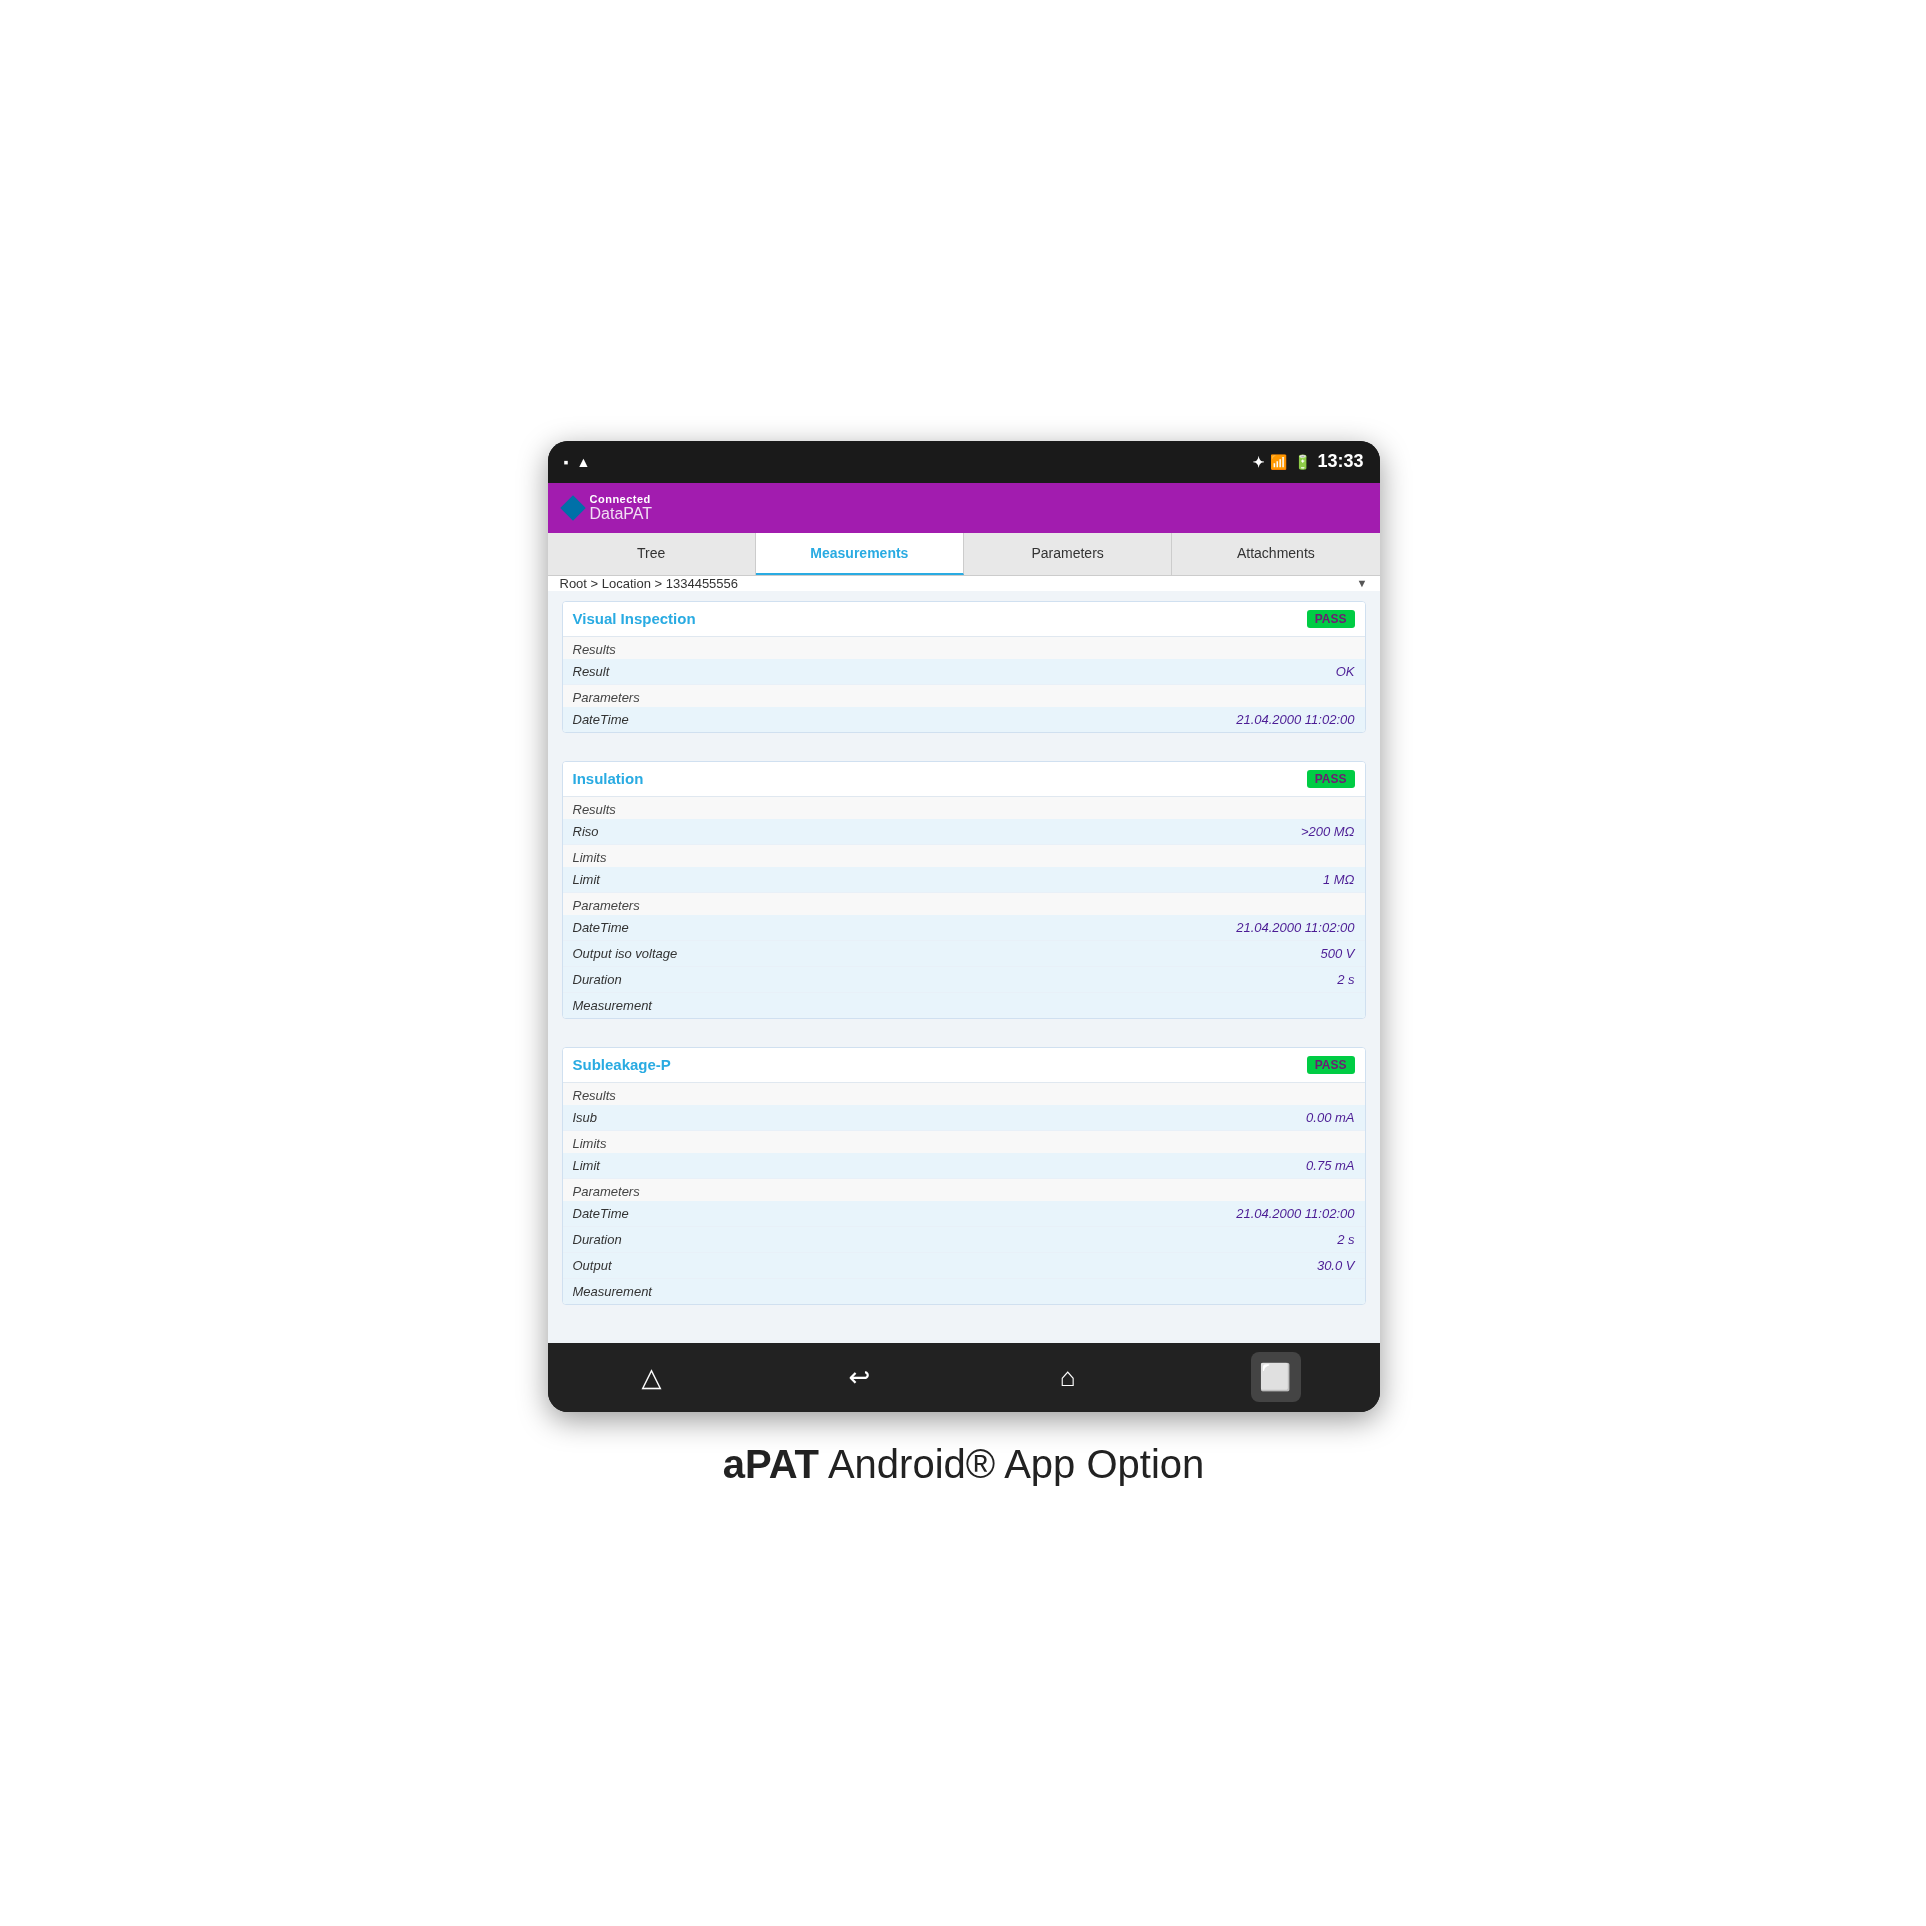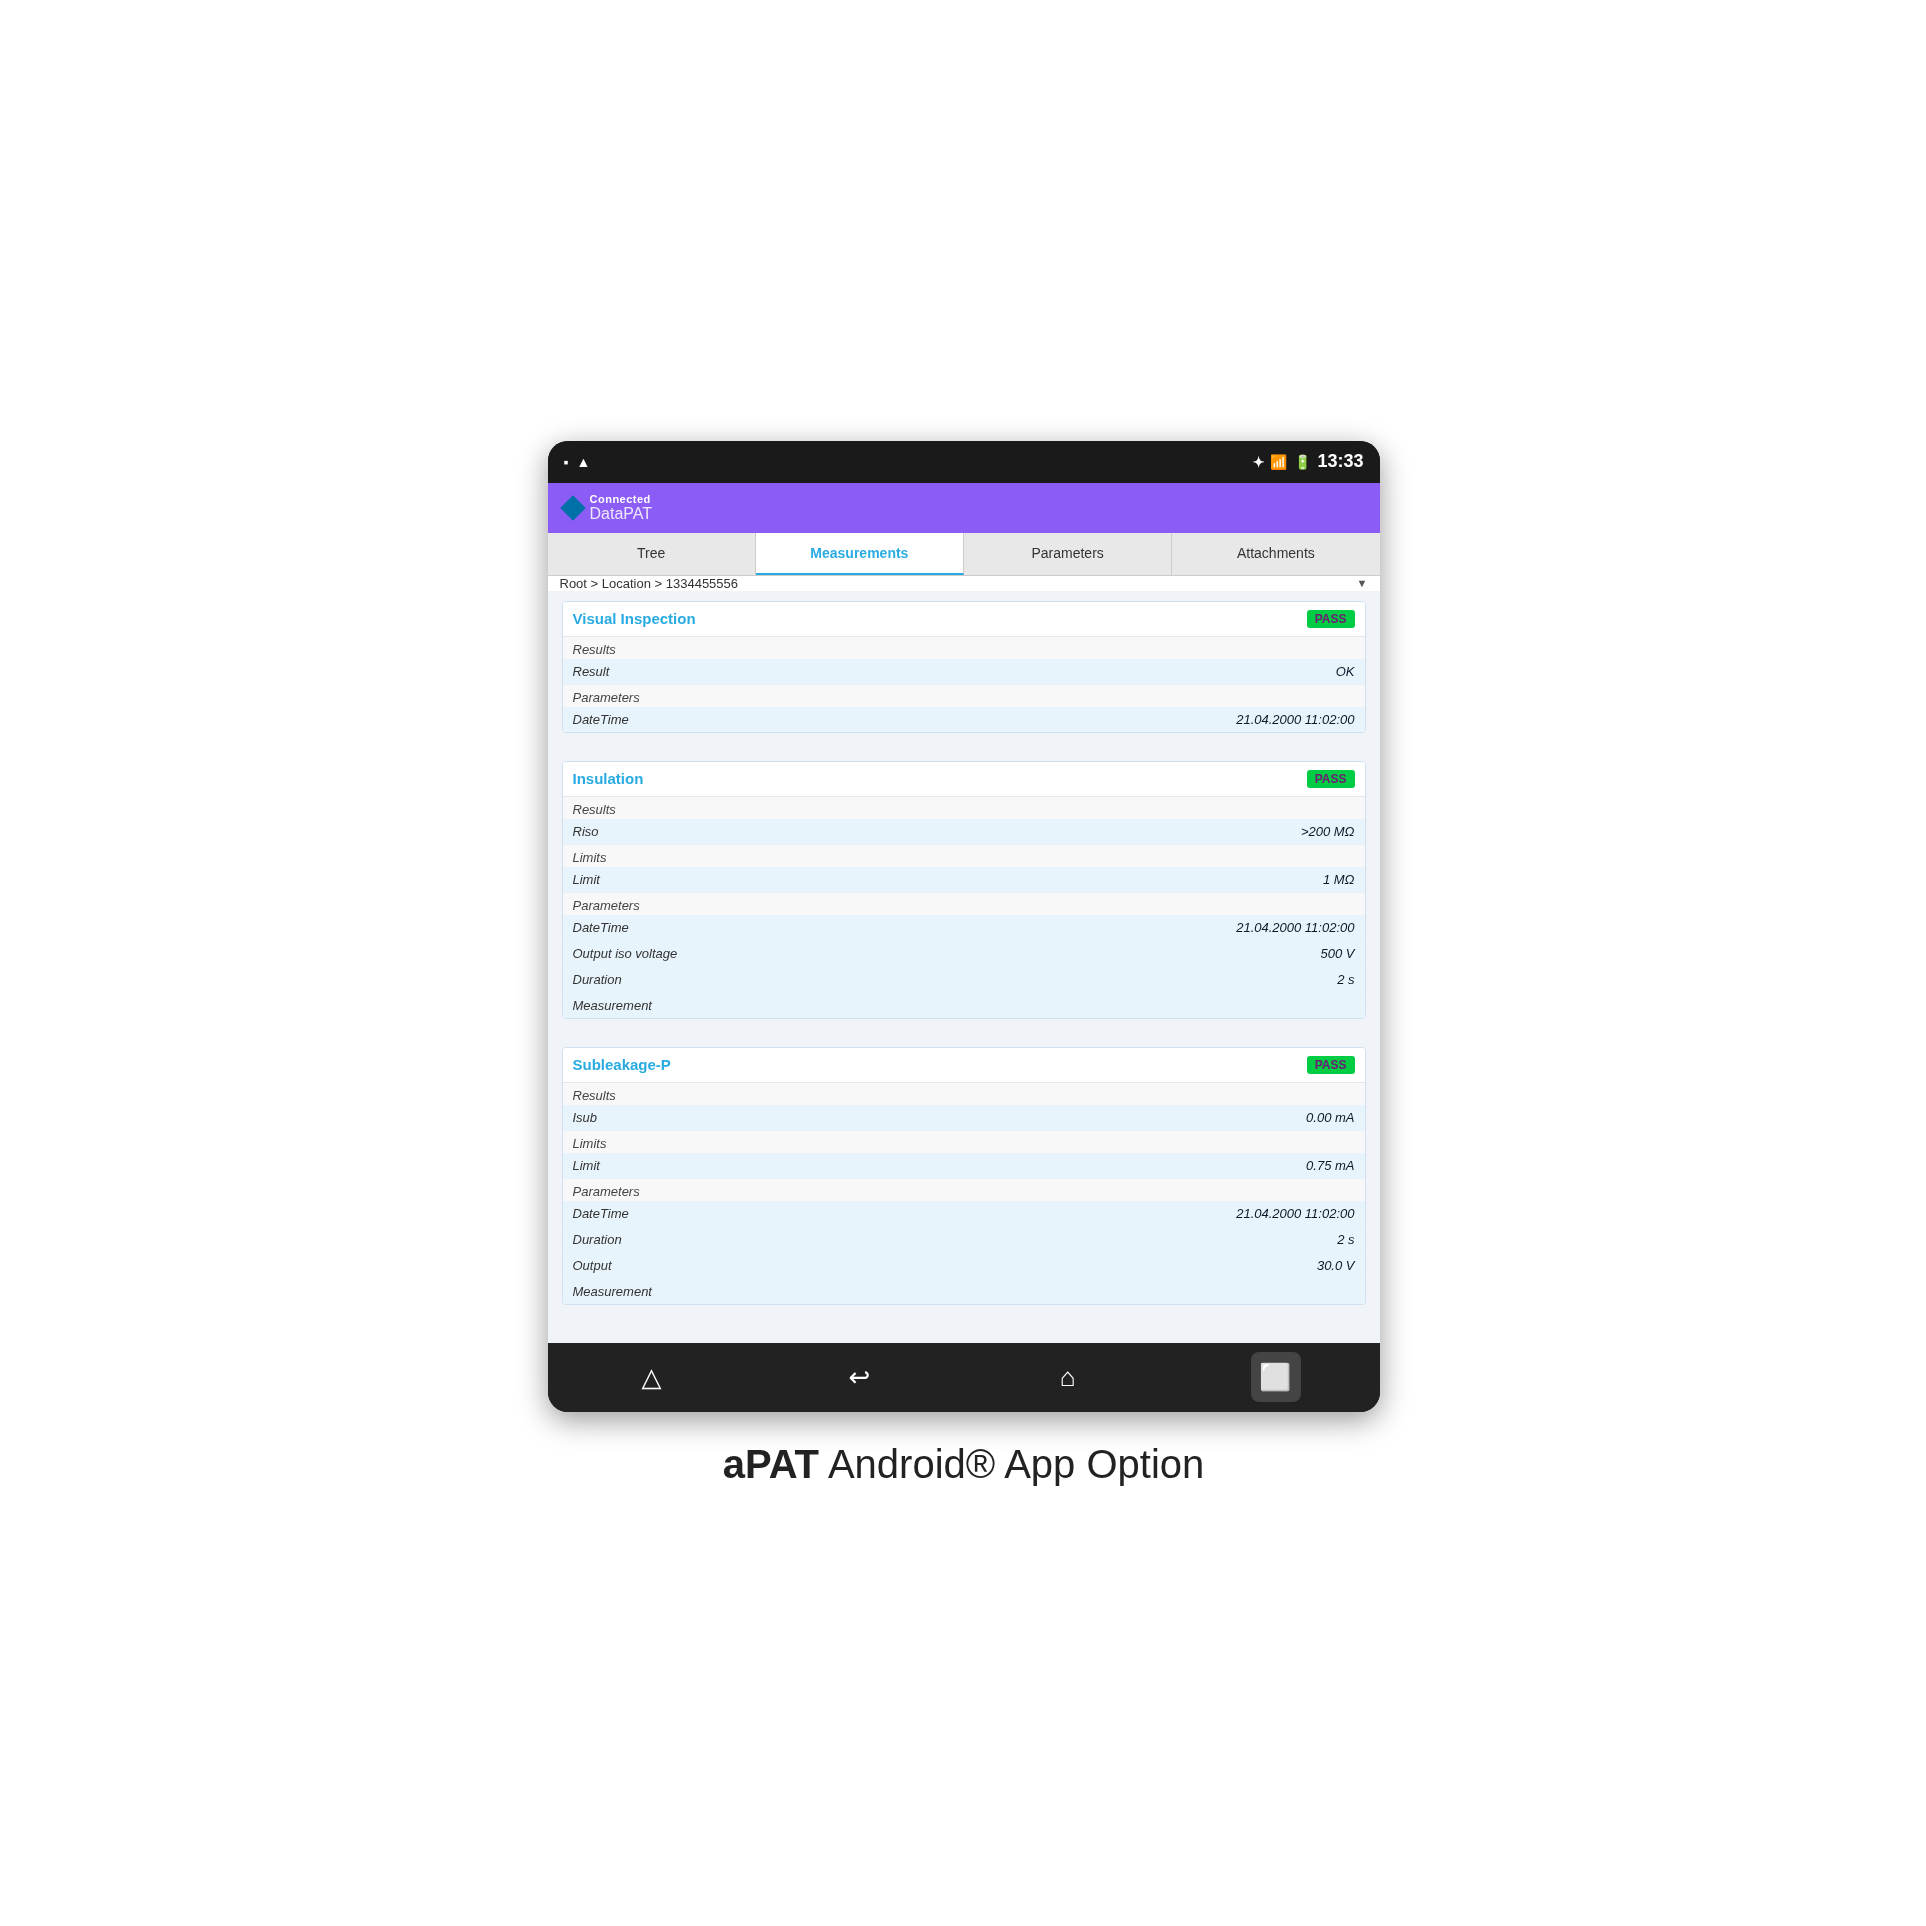--- a/index.html
+++ b/index.html
@@ -57,21 +57,21 @@
       font-size: 14px;
     }
     .status-time {
       color: #ffffff;
       font-size: 18px;
       font-weight: bold;
     }
 
     
     .app-header {
-      background: #8b5cf6;
+      background: #a21caf;
       height: 50px;
       display: flex;
       align-items: center;
       padding: 0 16px;
     }
     .app-logo {
       display: flex;
       flex-direction: column;
     }
     .app-logo-top {
@@ -195,21 +195,21 @@
       font-style: italic;
     }
     .data-row:last-child { border-bottom: none; }
     .data-key {
       font-size: 13px;
       color: #333333;
       flex: 1;
     }
     .data-val {
       font-size: 13px;
-      color: #0f172a;
+      color: #4c1d95;
       text-align: right;
       flex: 1;
     }
     .data-row.blue-bg {
       background: #e8f4fb;
     }
 
     
     .nav-bar {
       background: #222222;

